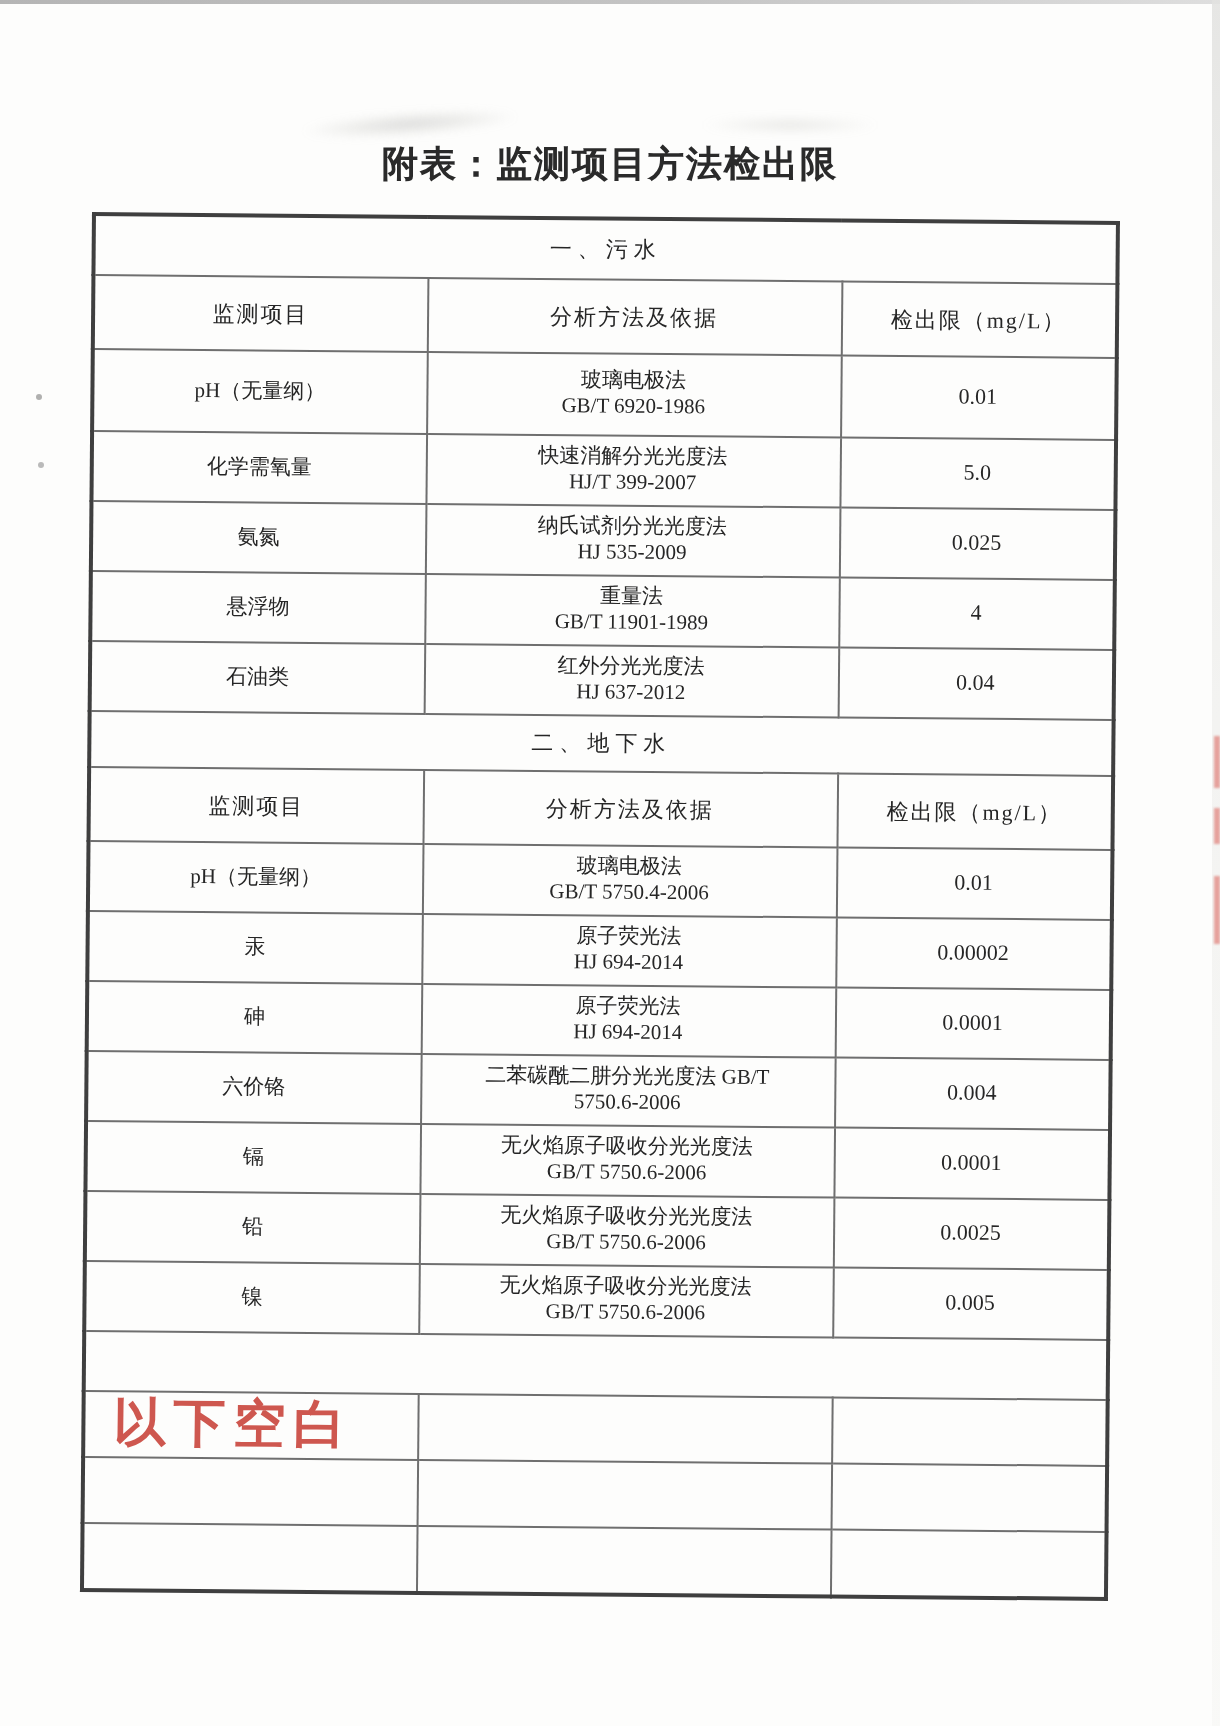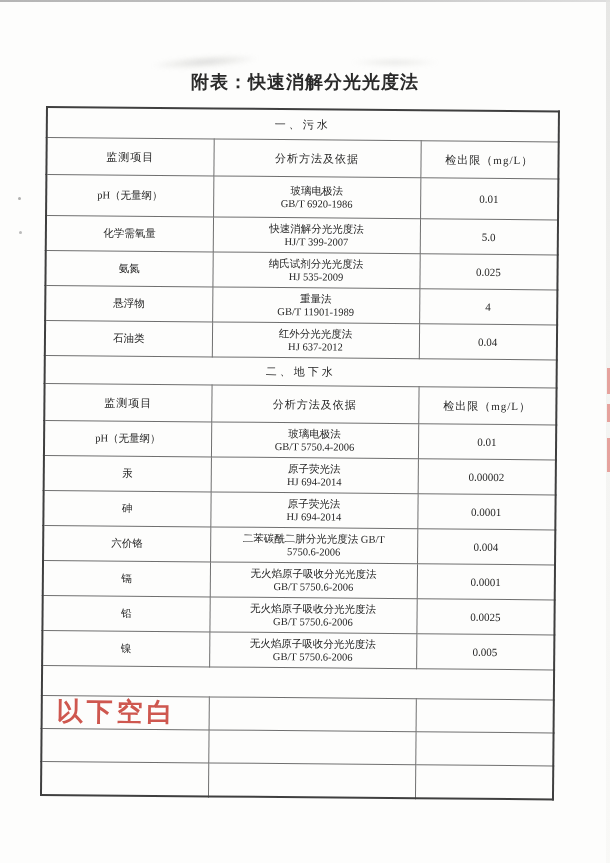--- a/index.html
+++ b/index.html
@@ -70,21 +70,21 @@
   <div class="top-edge"></div>
   <div class="right-shade"></div>
   <div class="smudge smudge-a"></div>
   <div class="smudge smudge-b"></div>
   <div class="dot dot-1"></div>
   <div class="dot dot-2"></div>
   <div class="red-edge red-edge-1"></div>
   <div class="red-edge red-edge-2"></div>
   <div class="red-edge red-edge-3"></div>
 
-  <h1 class="page-title">附表：快速消解分光光度法</h1>
+  <h1 class="page-title">附表：监测项目方法检出限</h1>
 
   <table class="doc-table">
     <colgroup>
         <col class="c1">
         <col class="c2">
         <col class="c3">
       </colgroup>
     <tbody>
         <tr class="section-row s1">
           <td class="section-cell" colspan="3">一、污水</td>

